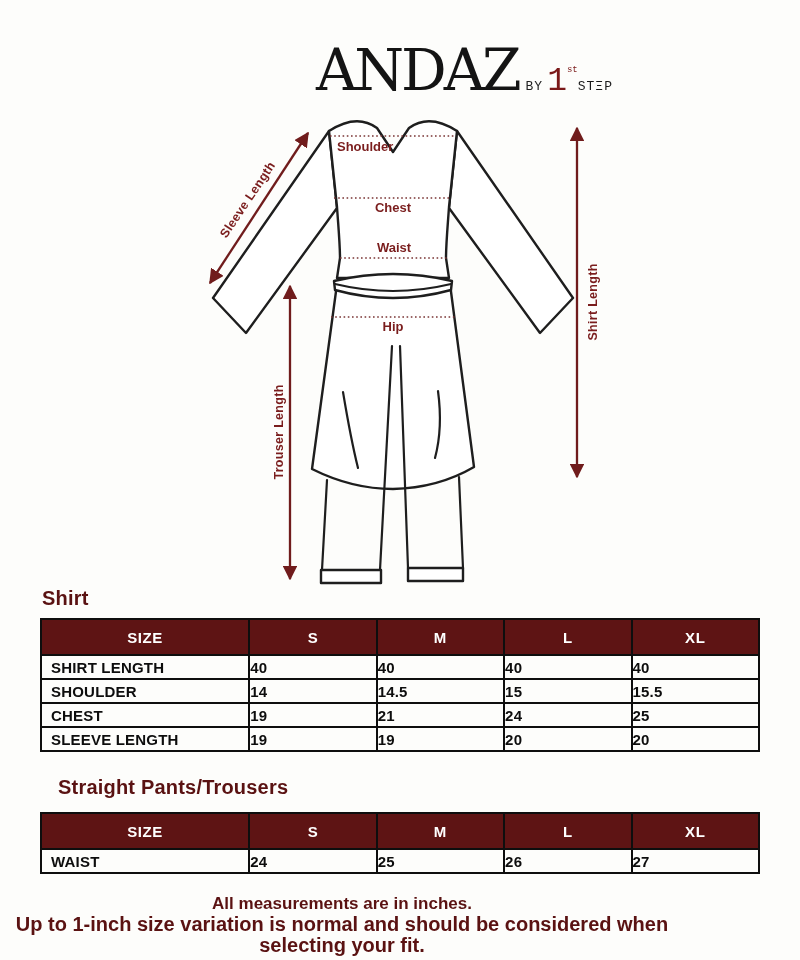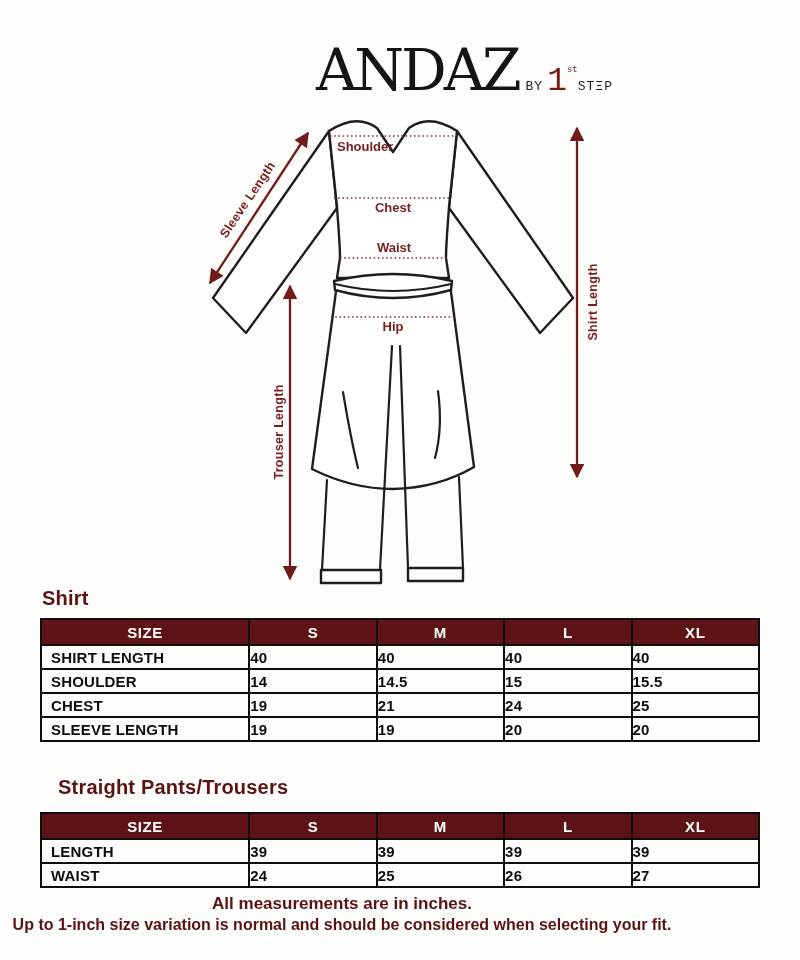--- a/index.html
+++ b/index.html
@@ -50,34 +50,34 @@
   
   .size-table {
     position:absolute; left:40px; width:720px;
     border-collapse:collapse; table-layout:fixed;
     font-family:"Liberation Sans", sans-serif;
   }
   .size-table col.c0 { width:29%; }
   .size-table col.cv { width:17.75%; }
   .size-table th {
     background:#5e1414; color:#ffffff; font-size:15px; font-weight:bold;
-    border:2px solid #0e0e0e; height:26px; letter-spacing:0.6px; text-align:center;
+    border:2px solid #0e0e0e; height:36px; letter-spacing:0.6px; text-align:center;
   }
   .size-table td {
     background:#fdfdfb; color:#0d0d0d; font-size:15px; font-weight:bold;
     border:2px solid #0e0e0e; height:24px; text-align:left; letter-spacing:0.2px;
   }
   .size-table td.rowlabel { text-align:left; padding-left:9px; }
   
   .footer {
     position:absolute; left:0; top:893px; width:684px; text-align:center;
     color:#5a1212; font-weight:bold;
   }
   .footer-line1 { font-size:17px; line-height:21px; }
-  .footer-line2 { font-size:16px; line-height:21px; }
+  .footer-line2 { font-size:20px; line-height:21px; }
 </style>
 </head>
 <body>
 
 <div class="page">
 
   <svg class="diagram-svg" width="800" height="960" viewBox="0 0 800 960">
     <defs>
       <marker id="ah" viewBox="0 0 10 10" refX="9" refY="5" markerWidth="6.5" markerHeight="6.5" orient="auto-start-reverse">
         <path d="M0,0 L10,5 L0,10 Z" fill="#701c1c"></path>
@@ -196,27 +196,20 @@
       <tr>
         <th>SIZE</th>
         <th>S</th>
         <th>M</th>
         <th>L</th>
         <th>XL</th>
       </tr>
     </thead>
     <tbody>
       <tr>
-        <td class="rowlabel">LENGTH</td>
-        <td>39</td>
-        <td>39</td>
-        <td>39</td>
-        <td>39</td>
-      </tr>
-      <tr>
         <td class="rowlabel">WAIST</td>
         <td>24</td>
         <td>25</td>
         <td>26</td>
         <td>27</td>
       </tr>
     </tbody>
   </table>
 
   <div class="footer">

